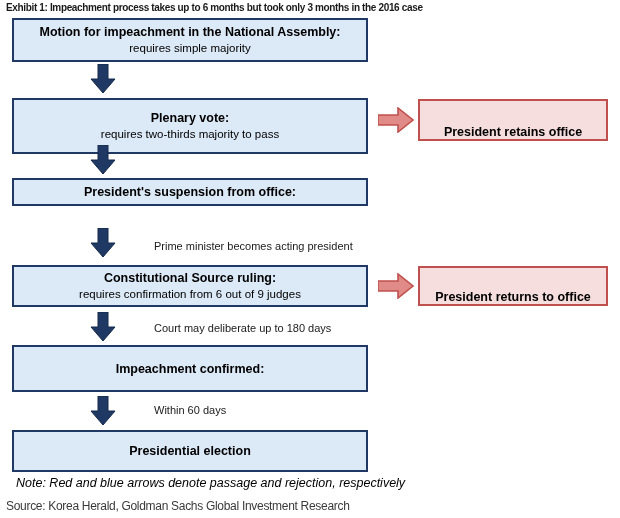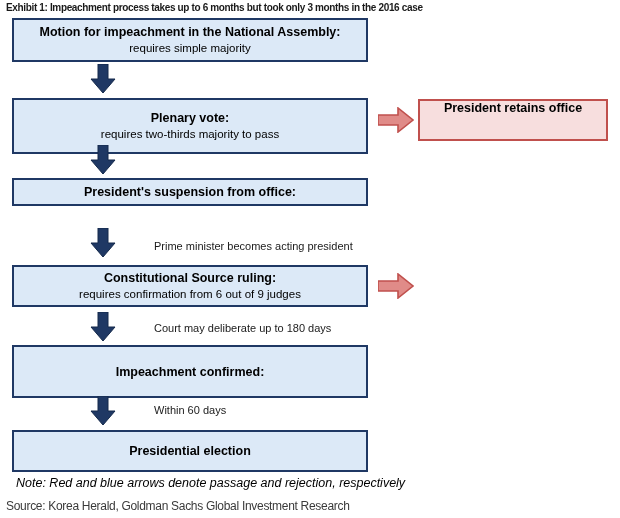--- a/index.html
+++ b/index.html
@@ -67,21 +67,21 @@
 
   
   .outcome-box {
     position: absolute;
     left: 418px;
     width: 190px;
     box-sizing: border-box;
     background: #f7dede;
     border: 2px solid #c0504d;
     display: flex;
-    align-items: flex-start;
+    align-items: flex-end;
     justify-content: center;
     text-align: center;
   }
   .outcome-box .otxt {
     font-size: 12.5px;
     font-weight: bold;
     color: #000000;
   }
 
   
@@ -182,29 +182,32 @@
     <div class="line1">Constitutional Source ruling:</div>
     <div class="line2">requires confirmation from 6 out of 9 judges</div>
   </div>
 
   <div class="arrow-right" style="left:378px; top:273px;">
     <svg width="36" height="26" viewBox="0 0 36 26" xmlns="http://www.w3.org/2000/svg">
       <polygon points="0,8 20,8 20,1 35,13 20,25 20,18 0,18" fill="#e08b88" stroke="#c0504d" stroke-width="1.6"></polygon>
     </svg>
   </div>
 
+  <div class="outcome-box" style="top:266px; height:40px;">
+    <div class="otxt">President returns to office</div>
+  </div>
 
   <div class="arrow-down" style="left:90px; top:312px;">
     <svg width="26" height="30" viewBox="0 0 26 30" xmlns="http://www.w3.org/2000/svg">
       <polygon points="8,0 18,0 18,15 25,15 13,29 1,15 8,15" fill="#1f3864" stroke="#14294a" stroke-width="1"></polygon>
     </svg>
   </div>
   <div class="annot" style="left:130px; top:322px;">Court may deliberate up to 180 days</div>
 
-  <div class="proc-box" style="top:345px; height:53px;">
+  <div class="proc-box" style="top:345px; height:47px;">
     <div class="line1">Impeachment confirmed:</div>
   </div>
 
   <div class="arrow-down" style="left:90px; top:396px;">
     <svg width="26" height="30" viewBox="0 0 26 30" xmlns="http://www.w3.org/2000/svg">
       <polygon points="8,0 18,0 18,15 25,15 13,29 1,15 8,15" fill="#1f3864" stroke="#14294a" stroke-width="1"></polygon>
     </svg>
   </div>
   <div class="annot" style="left:130px; top:404px;">Within 60 days</div>
 

